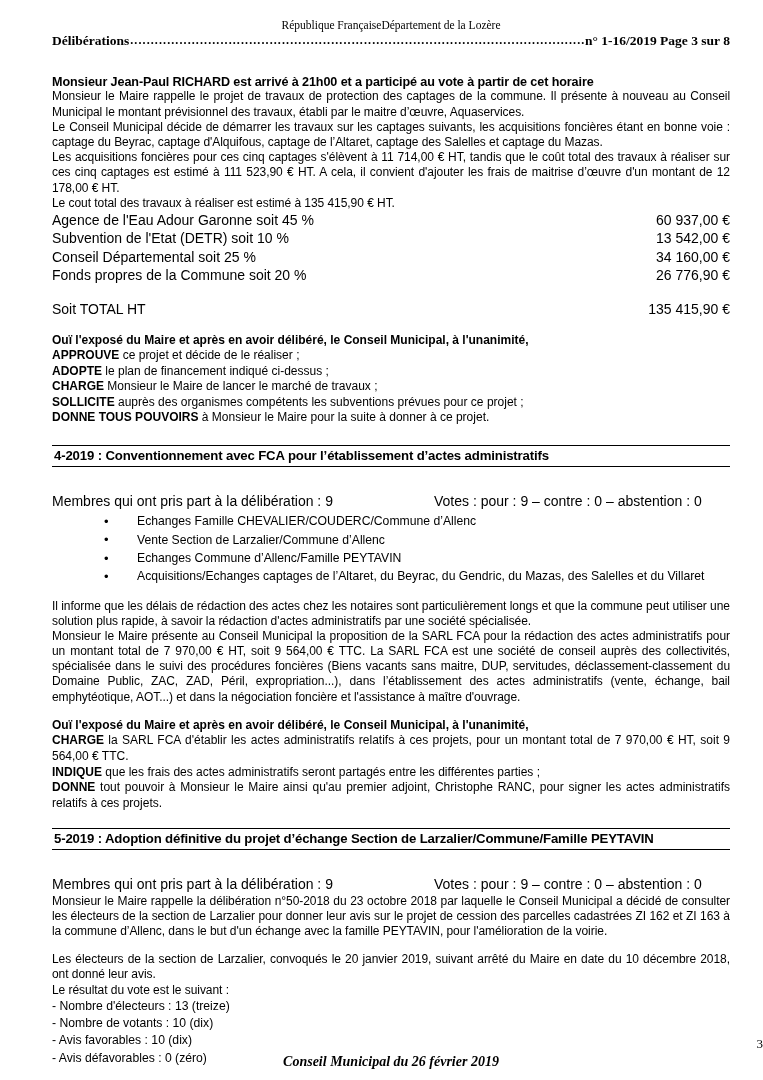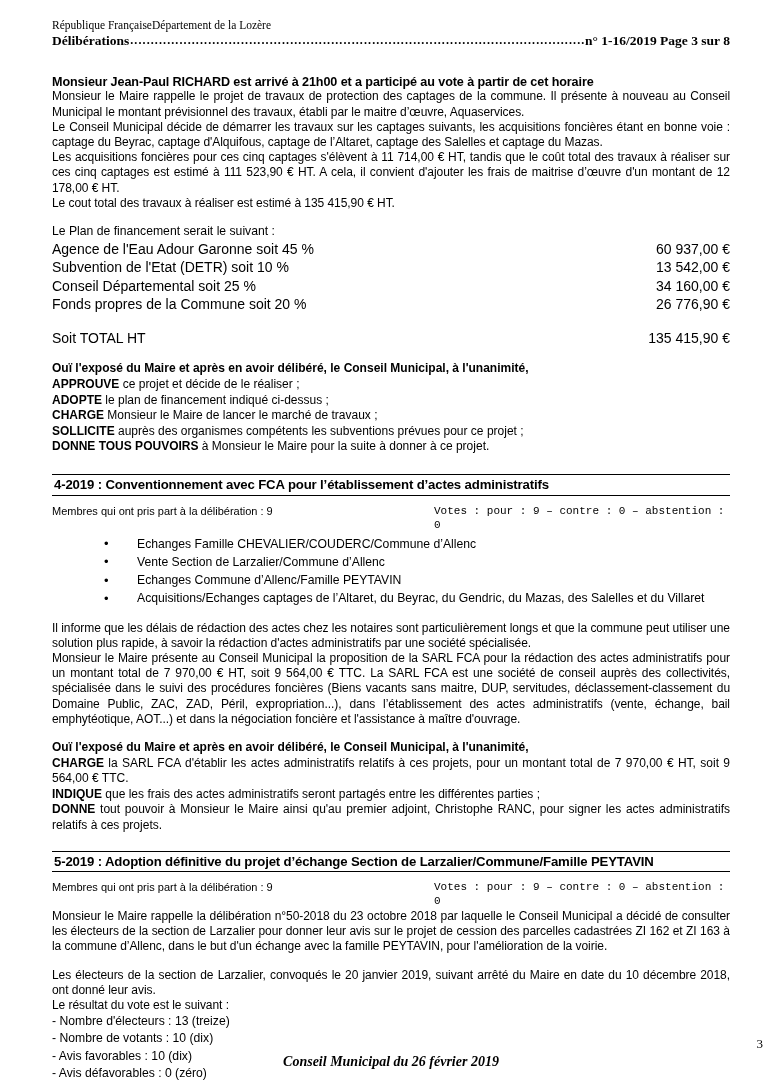--- a/index.html
+++ b/index.html
@@ -26,21 +26,21 @@
   }
 
   
   .doc-head {
     font-family: "Liberation Serif", serif;
     font-size: 11.5px;
     line-height: 1.22;
   }
   .doc-head-row {
     display: flex;
-    justify-content: flex-start;
+    justify-content: center;
     align-items: baseline;
     white-space: nowrap;
   }
   .doc-head-left  { text-align: left; }
   .doc-head-right { text-align: right; }
   .doc-head-row.second {
     font-weight: bold;
     font-size: 13.5px;
     margin-top: 1px;
   }
@@ -107,26 +107,26 @@
     border-top: 1.4px solid #000;
     border-bottom: 1.4px solid #000;
     font-weight: bold;
     font-size: 13.2px;
     padding: 2px 0 2px 2px;
     line-height: 1.18;
     letter-spacing: -0.15px;
   }
   .votes-row {
     display: flex;
-    margin-top: 9px;
-    font-size: 11px;
+    margin-top: 26px;
+    font-size: 14px;
     line-height: 1.27;
   }
   .votes-members { width: 382px; flex: 0 0 382px; }
-  .votes-result  { flex: 1 1 auto; font-family: Liberation Mono, monospace; }
+  .votes-result  { flex: 1 1 auto; }
 
   
   ul.bullets {
     margin: 2px 0 0 0;
     padding: 0 0 0 52px;
     list-style: none;
     font-size: 12.2px;
     line-height: 1.50;
   }
   ul.bullets li {
@@ -189,21 +189,20 @@
 
   <div class="arrival-note">Monsieur Jean-Paul RICHARD est arrivé à 21h00 et a participé au vote à partir de cet horaire</div>
 
   <div class="body block-gap">
     <p class="body">Monsieur le Maire rappelle le projet de travaux de protection des captages de la commune. Il présente à nouveau au Conseil Municipal le montant prévisionnel des travaux, établi par le maitre d’œuvre, Aquaservices.</p>
     <p class="body">Le Conseil Municipal décide de démarrer les travaux sur les captages suivants, les acquisitions foncières étant en bonne voie : captage du Beyrac, captage d'Alquifous, captage de l’Altaret, captage des Salelles et captage du Mazas.</p>
     <p class="body">Les acquisitions foncières pour ces cinq captages s'élèvent à 11 714,00 € HT, tandis que le coût total des travaux à réaliser sur ces cinq captages est estimé à 111 523,90 € HT. A cela, il convient d'ajouter les frais de maitrise d’œuvre d'un montant de 12 178,00 € HT.</p>
     <p class="body">Le cout total des travaux à réaliser est estimé à 135 415,90 € HT.</p>
   </div>
 
-  <div class="fin-intro" style="margin-top:13px;">Le Plan de financement serait le suivant :</div>
   <table class="fin-table" style="margin-top:0;">
     <tbody>
       <tr>
         <td class="fin-label">Agence de l'Eau Adour Garonne soit 45 %</td>
         <td class="fin-amount">60 937,00 €</td>
       </tr>
       <tr>
         <td class="fin-label">Subvention de l'Etat (DETR) soit 10 %</td>
         <td class="fin-amount">13 542,00 €</td>
       </tr>

